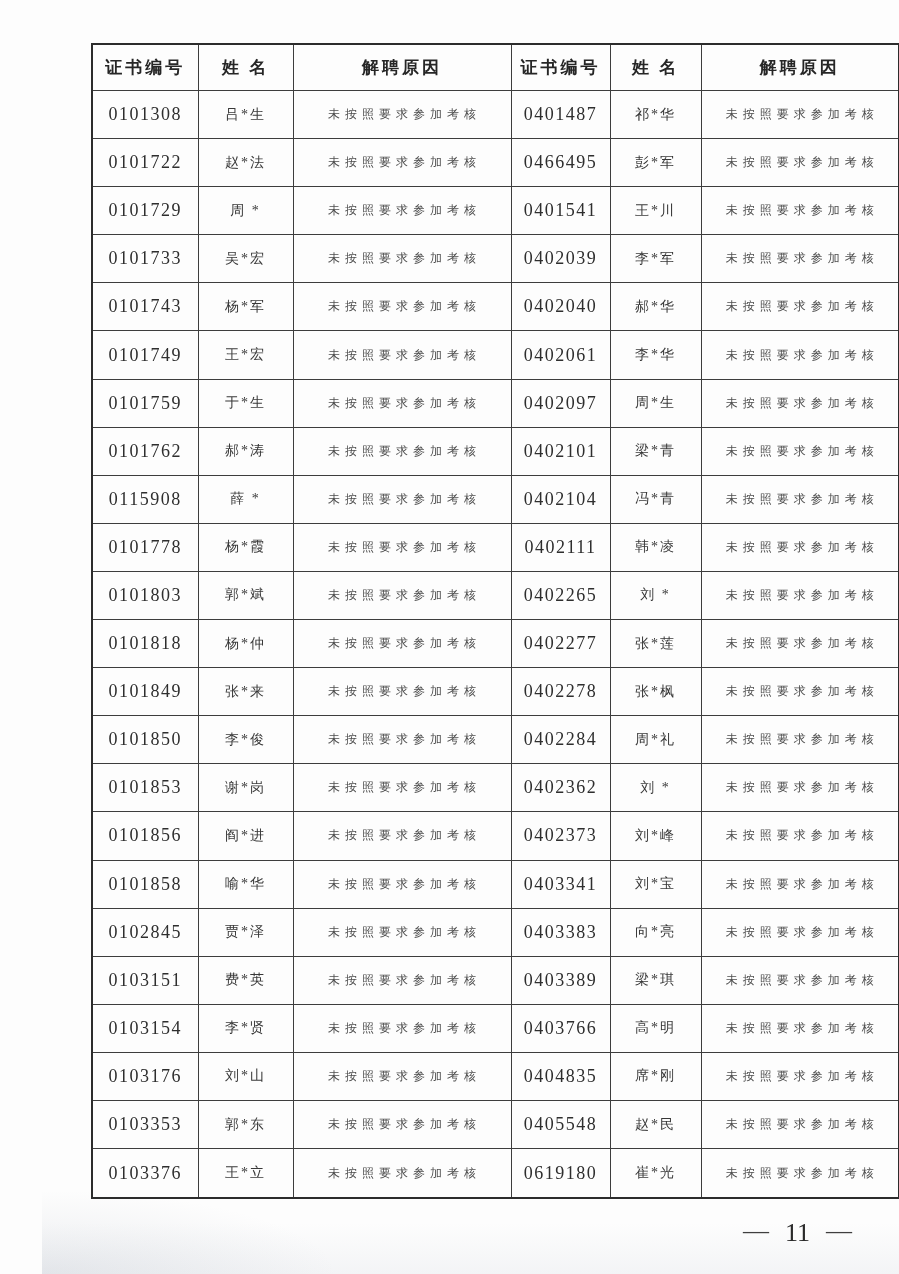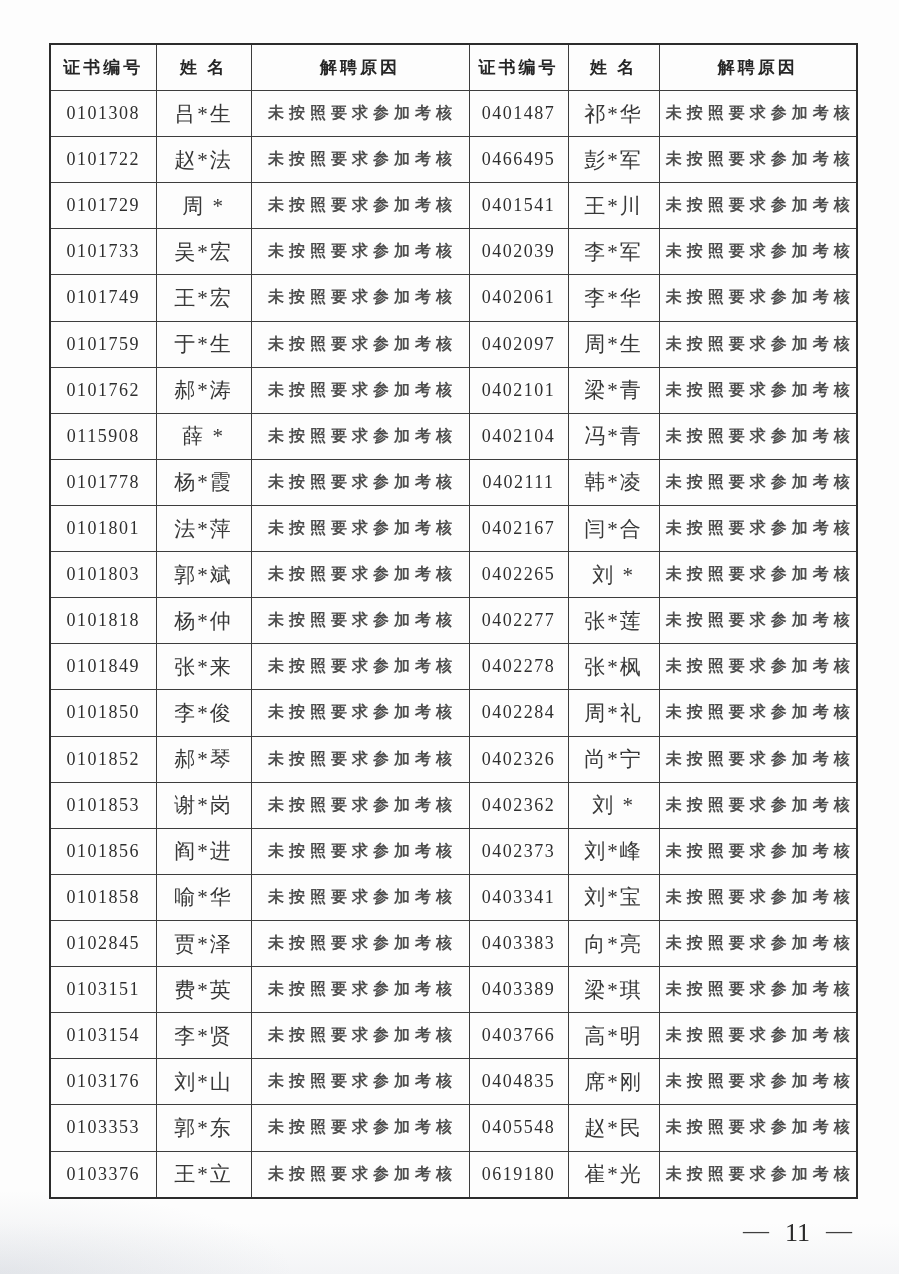--- a/index.html
+++ b/index.html
@@ -13,20 +13,21 @@
     background: #fdfdfd;
     font-family: "Liberation Serif", "DejaVu Serif", serif;
     overflow: hidden;
   }
   .page {
     position: absolute;
     inset: 0;
     background:
       radial-gradient(ellipse 420px 120px at 0% 100%, rgba(150,160,175,0.18), rgba(150,160,175,0) 70%),
       linear-gradient(to bottom, #fdfdfd 0%, #fdfdfd 96%, #f3f4f6 100%);
+    margin-left: 42px;
   }
   table.roster {
     position: absolute;
     left: 49px;
     top: 43px;
     width: 807px;
     height: 1156px;
     border-collapse: collapse;
     table-layout: fixed;
     border: 2px solid #2c2c2c;
@@ -46,30 +47,29 @@
     letter-spacing: 3px;
     height: 45px;
   }
   .roster td.cert {
     font-size: 18px;
     color: #2e2e2e;
     letter-spacing: 1.5px;
     text-align: center;
   }
   .roster td.name {
-    font-size: 21px;
+    font-size: 14px;
     color: #383838;
     letter-spacing: 2px;
   }
   .roster td.reason {
-    font-size: 16px;
+    font-size: 12px;
     color: #4e4e4e;
     letter-spacing: 5px;
     text-indent: 5px; 
-    font-weight: bold;
   }
   .page-footer {
     position: absolute;
     top: 1220px;
     right: 47px;
     display: flex;
     align-items: center;
     gap: 16px;
     font-size: 26px;
     color: #2a2a2a;
@@ -131,20 +131,28 @@
         </tr>
         <tr>
           <td class="cert">0101733</td>
           <td class="name">吴*宏</td>
           <td class="reason">未按照要求参加考核</td>
           <td class="cert">0402039</td>
           <td class="name">李*军</td>
           <td class="reason">未按照要求参加考核</td>
         </tr>
         <tr>
+          <td class="cert">0101743</td>
+          <td class="name">杨*军</td>
+          <td class="reason">未按照要求参加考核</td>
+          <td class="cert">0402040</td>
+          <td class="name">郝*华</td>
+          <td class="reason">未按照要求参加考核</td>
+        </tr>
+        <tr>
           <td class="cert">0101749</td>
           <td class="name">王*宏</td>
           <td class="reason">未按照要求参加考核</td>
           <td class="cert">0402061</td>
           <td class="name">李*华</td>
           <td class="reason">未按照要求参加考核</td>
         </tr>
         <tr>
           <td class="cert">0101759</td>
           <td class="name">于*生</td>
@@ -171,28 +179,20 @@
         </tr>
         <tr>
           <td class="cert">0101778</td>
           <td class="name">杨*霞</td>
           <td class="reason">未按照要求参加考核</td>
           <td class="cert">0402111</td>
           <td class="name">韩*凌</td>
           <td class="reason">未按照要求参加考核</td>
         </tr>
         <tr>
-          <td class="cert">0101801</td>
-          <td class="name">法*萍</td>
-          <td class="reason">未按照要求参加考核</td>
-          <td class="cert">0402167</td>
-          <td class="name">闫*合</td>
-          <td class="reason">未按照要求参加考核</td>
-        </tr>
-        <tr>
           <td class="cert">0101803</td>
           <td class="name">郭*斌</td>
           <td class="reason">未按照要求参加考核</td>
           <td class="cert">0402265</td>
           <td class="name">刘 *</td>
           <td class="reason">未按照要求参加考核</td>
         </tr>
         <tr>
           <td class="cert">0101818</td>
           <td class="name">杨*仲</td>
@@ -208,28 +208,20 @@
           <td class="cert">0402278</td>
           <td class="name">张*枫</td>
           <td class="reason">未按照要求参加考核</td>
         </tr>
         <tr>
           <td class="cert">0101850</td>
           <td class="name">李*俊</td>
           <td class="reason">未按照要求参加考核</td>
           <td class="cert">0402284</td>
           <td class="name">周*礼</td>
-          <td class="reason">未按照要求参加考核</td>
-        </tr>
-        <tr>
-          <td class="cert">0101852</td>
-          <td class="name">郝*琴</td>
-          <td class="reason">未按照要求参加考核</td>
-          <td class="cert">0402326</td>
-          <td class="name">尚*宁</td>
           <td class="reason">未按照要求参加考核</td>
         </tr>
         <tr>
           <td class="cert">0101853</td>
           <td class="name">谢*岗</td>
           <td class="reason">未按照要求参加考核</td>
           <td class="cert">0402362</td>
           <td class="name">刘 *</td>
           <td class="reason">未按照要求参加考核</td>
         </tr>

